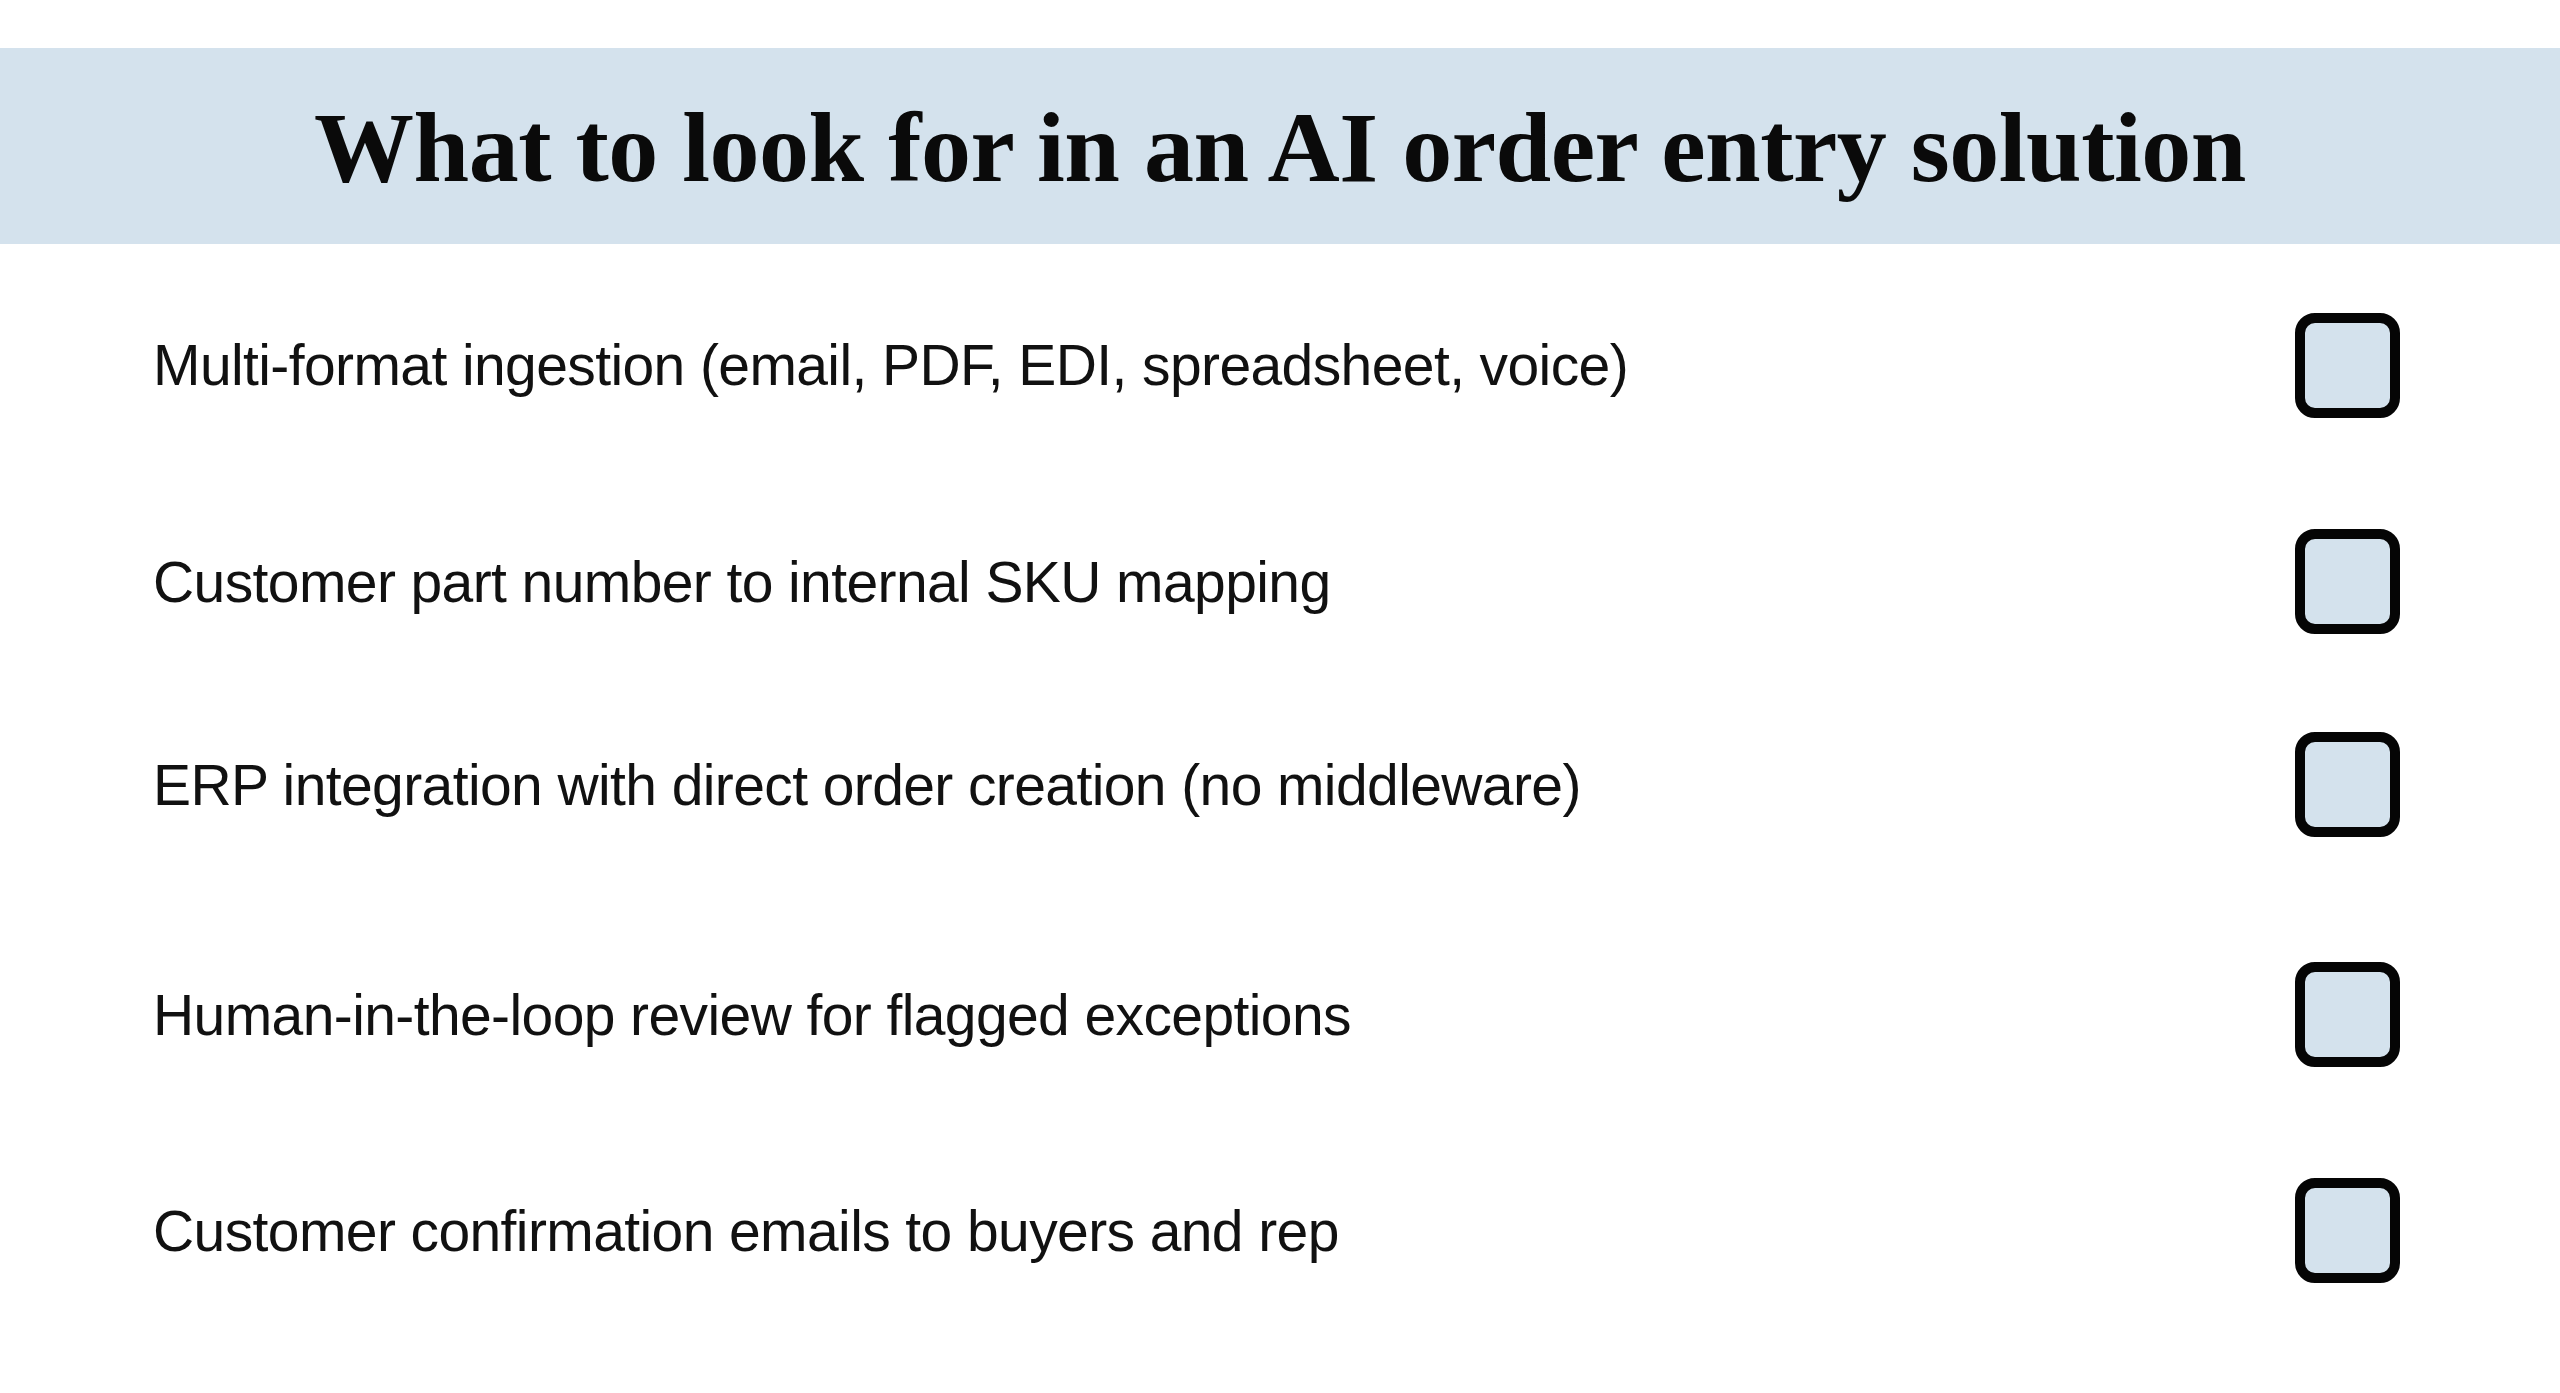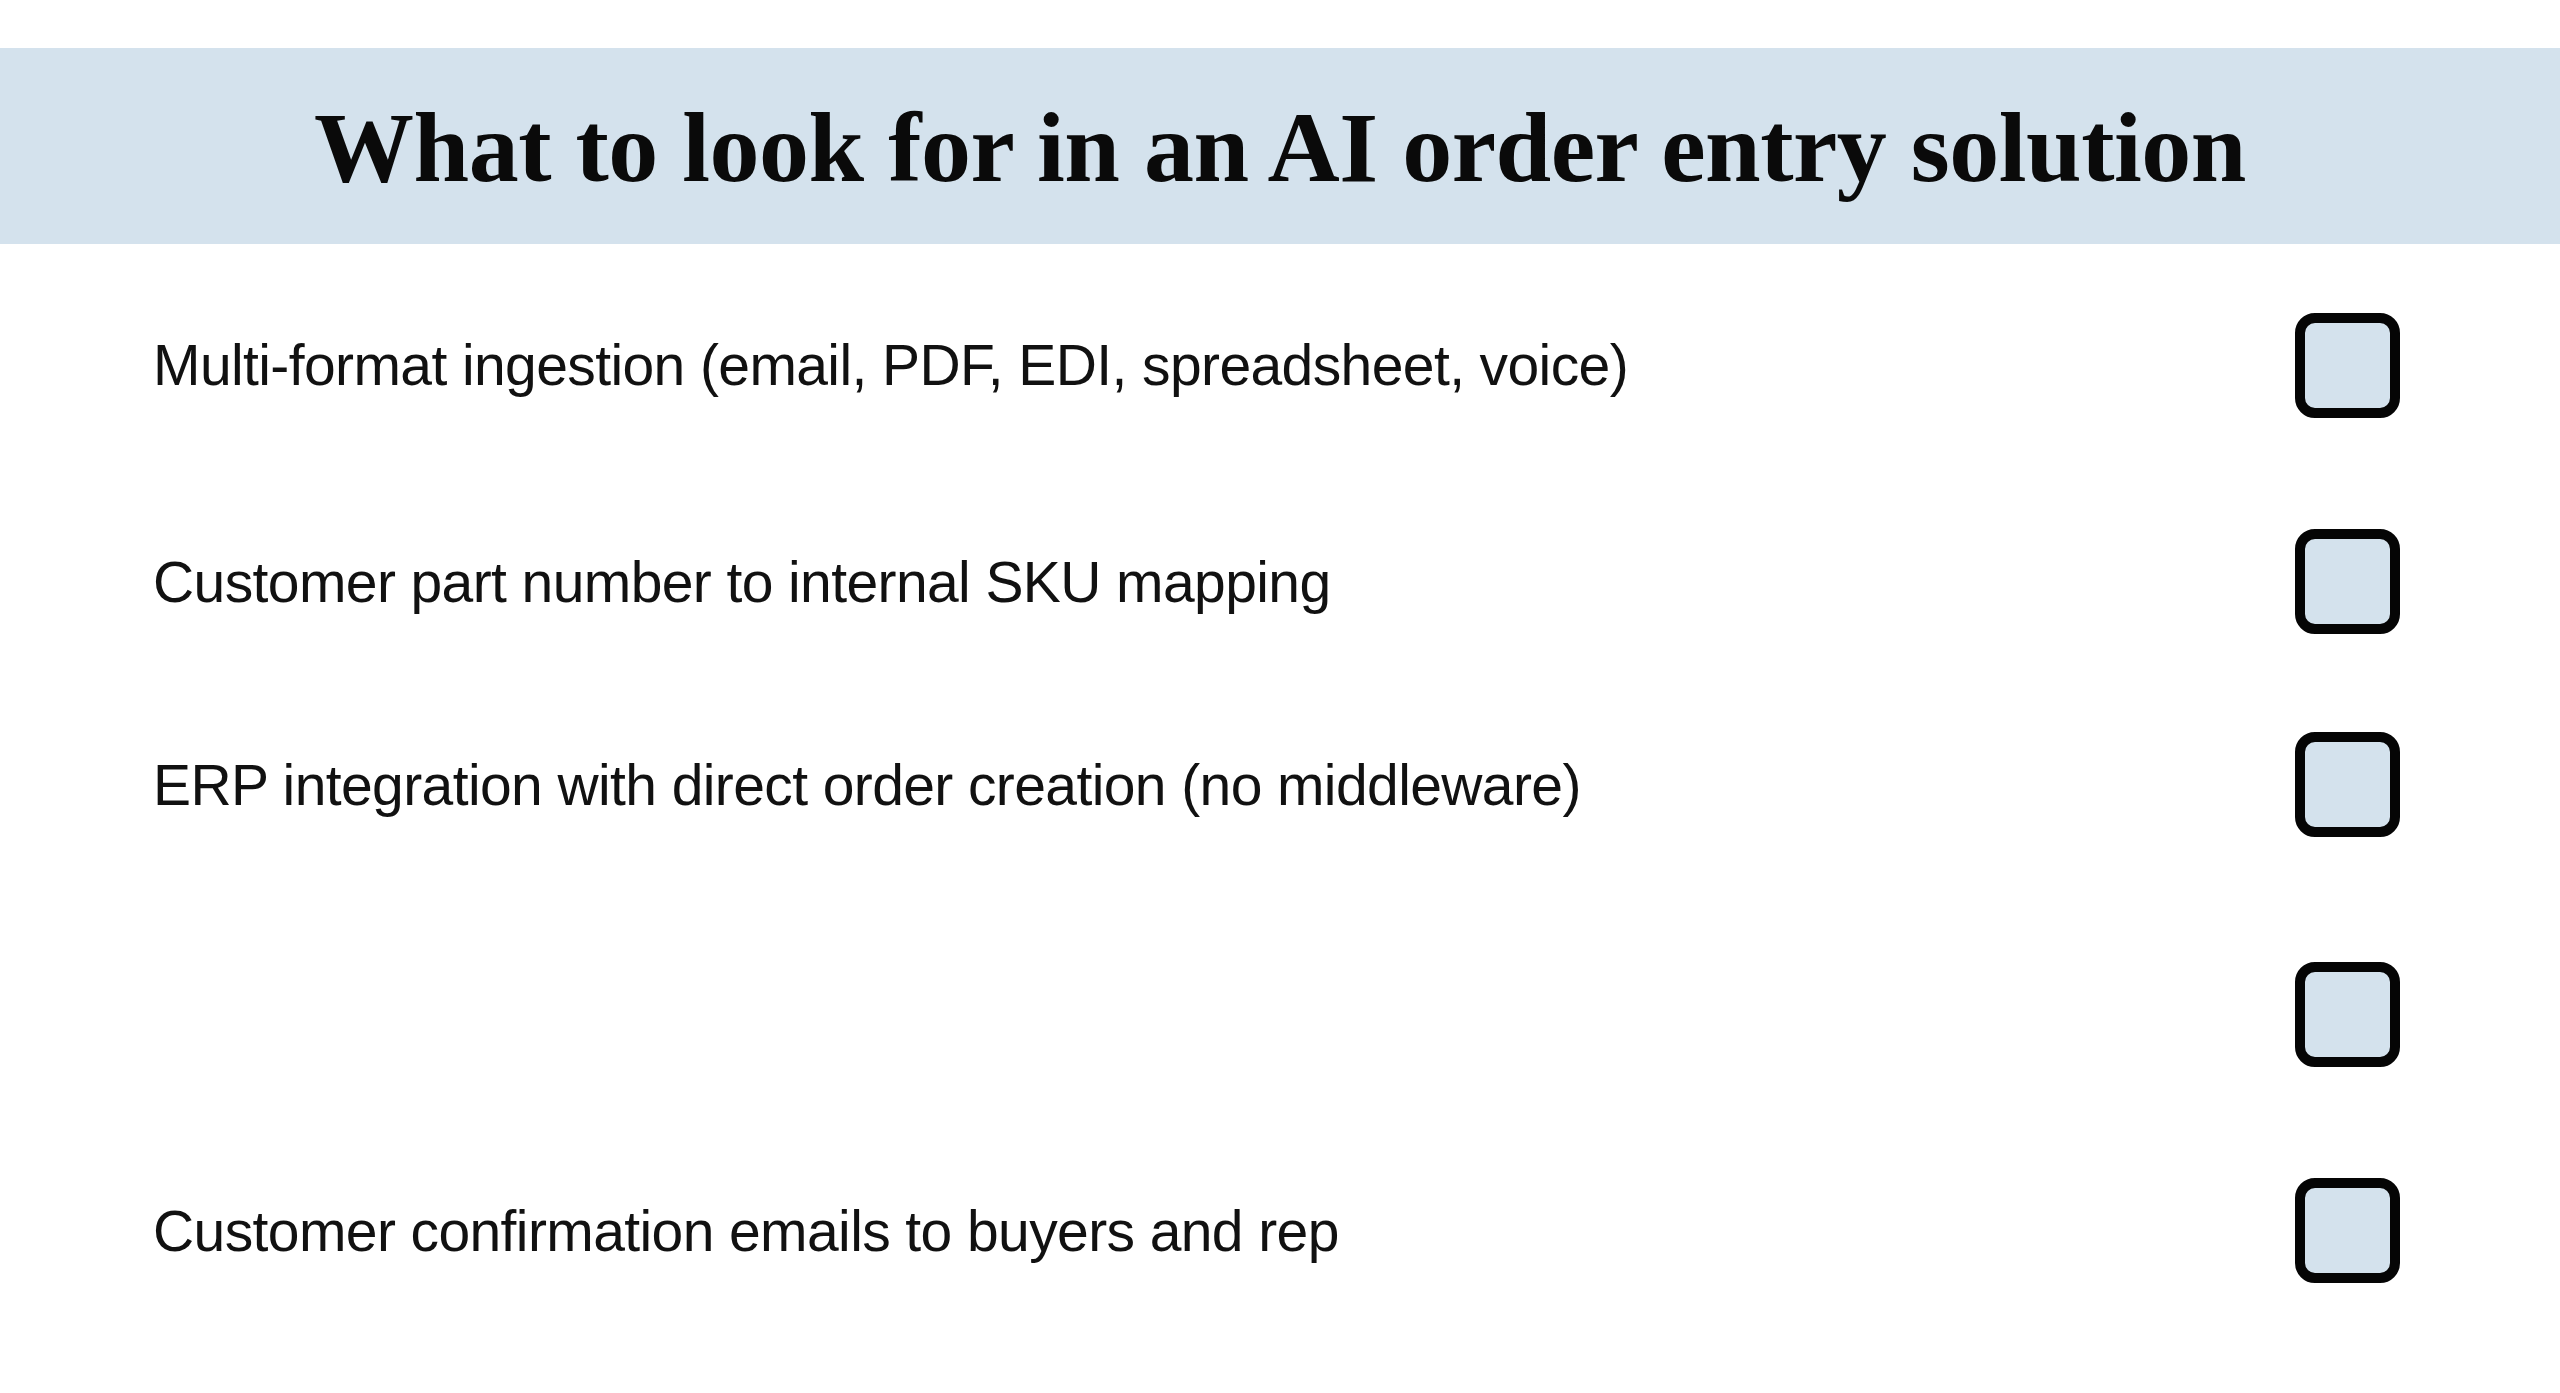--- a/index.html
+++ b/index.html
@@ -95,20 +95,21 @@
     </li>
     <li class="row" style="top:522px;">
       <span class="row-label">Customer part number to internal SKU mapping</span>
       <span class="checkbox" style="top:7px;" role="checkbox" aria-checked="false"></span>
     </li>
     <li class="row" style="top:725px;text-decoration:underline;">
       <span class="row-label">ERP integration with direct order creation (no middleware)</span>
       <span class="checkbox" style="top:7px;" role="checkbox" aria-checked="false"></span>
     </li>
     <li class="row" style="top:955px;">
+      <span class="row-label">Human-in-the-loop review for flagged exceptions</span>
       <span class="checkbox" style="top:7px;" role="checkbox" aria-checked="false"></span>
     </li>
     <li class="row" style="top:1171px;">
       <span class="row-label">Customer confirmation emails to buyers and rep</span>
       <span class="checkbox" style="top:7px;" role="checkbox" aria-checked="false"></span>
     </li>
   </ul>
 
 </div>
 

